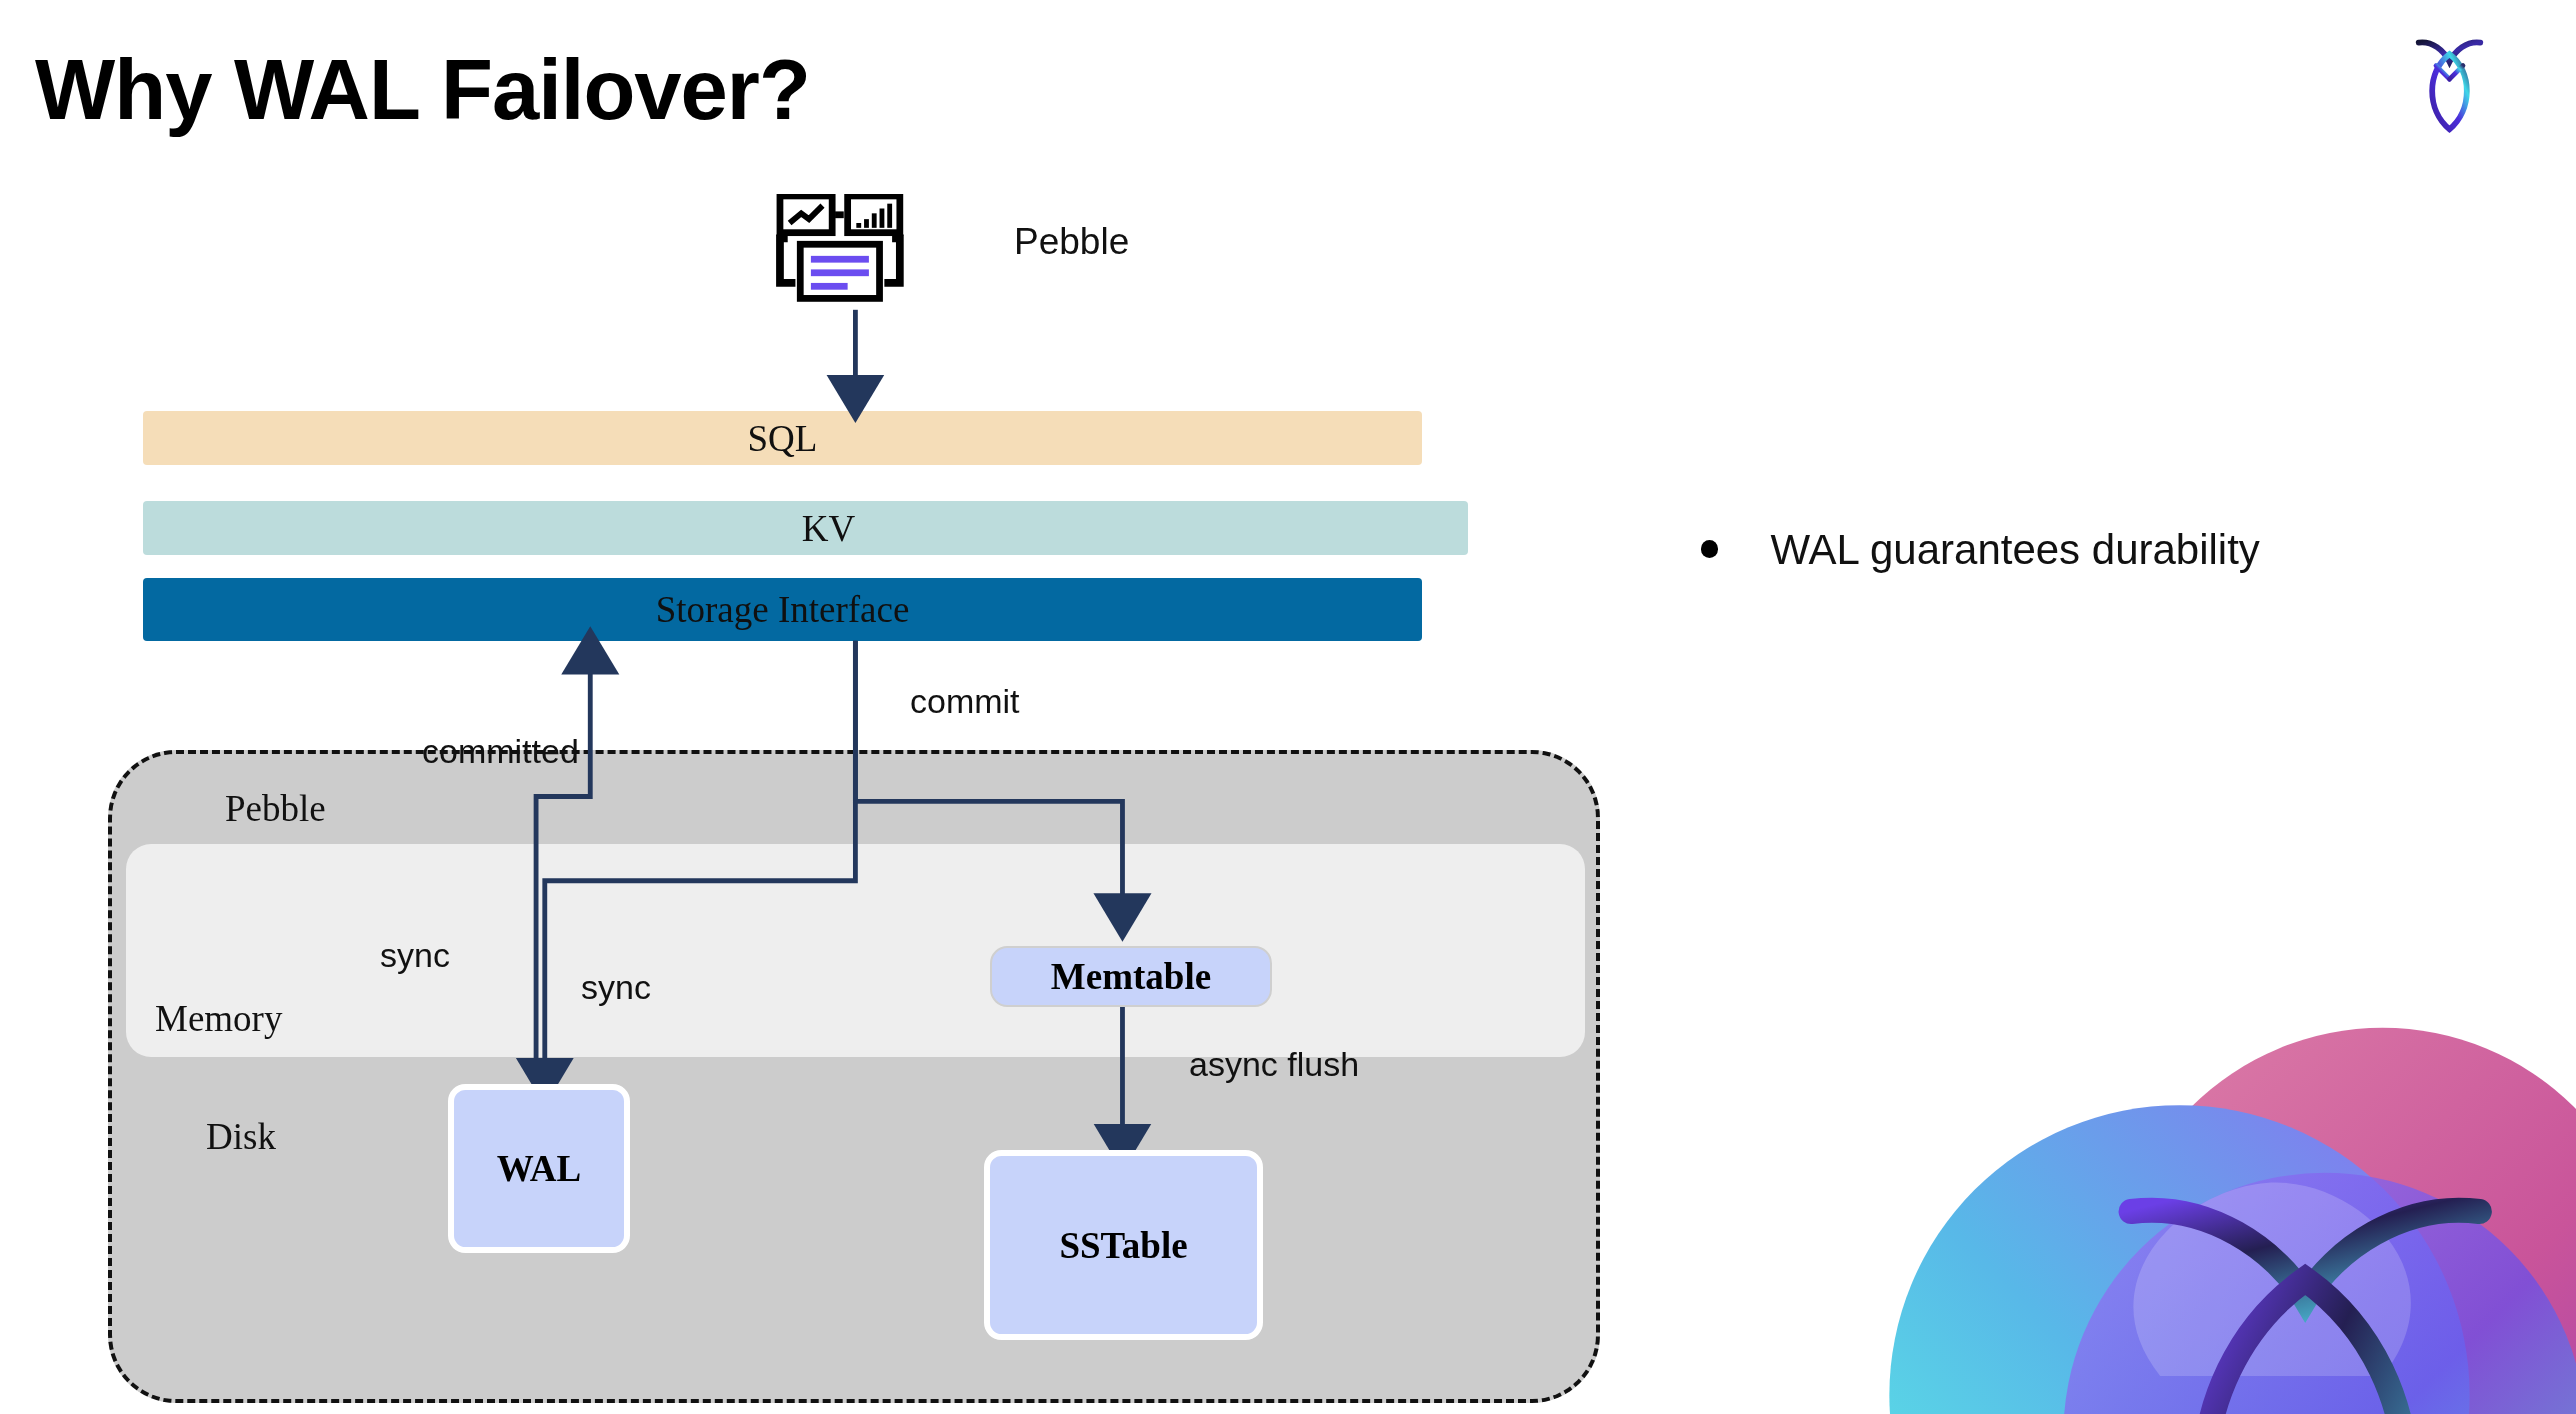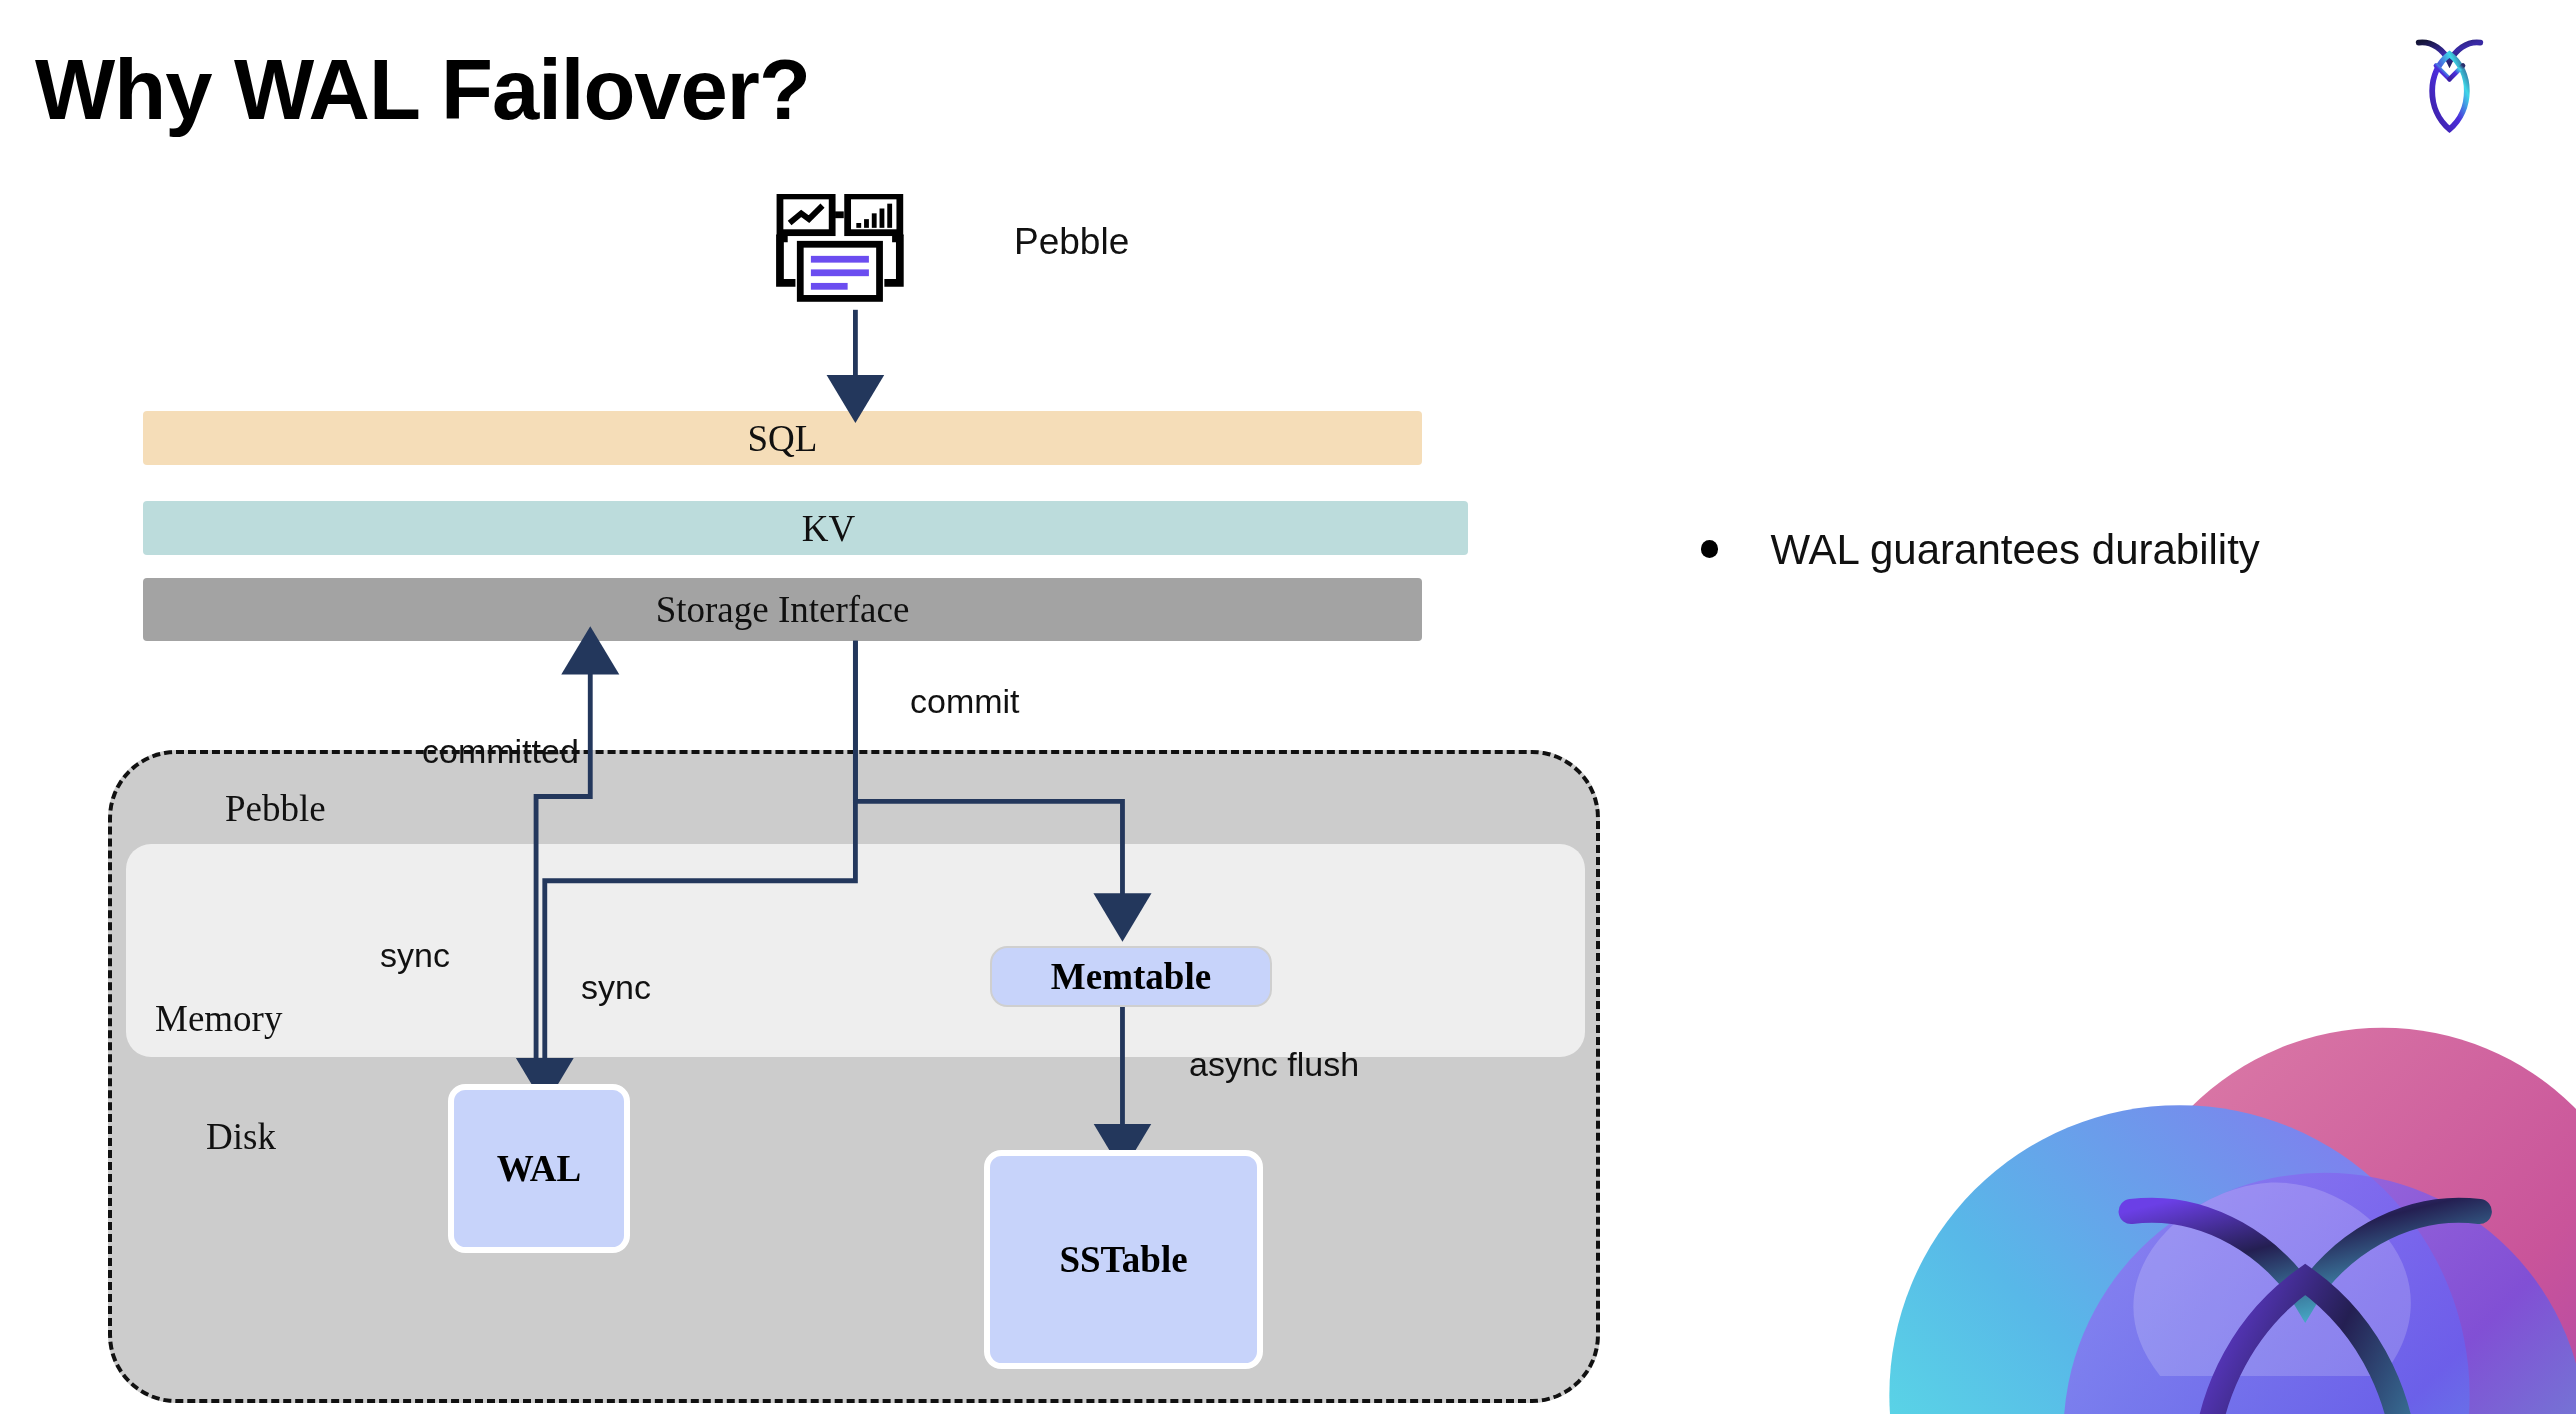--- a/index.html
+++ b/index.html
@@ -192,21 +192,21 @@
       </svg>
     </div>
     <div class="client-label">Pebble</div>
 
     <div class="layer-bar" style="left:143px;top:411px;width:1279px;height:54px;background:#f5ddb8;">
       <span>SQL</span>
     </div>
     <div class="layer-bar" style="left:143px;top:501px;width:1279px;height:54px;background:#bcdcdc;padding-left:46px;">
       <span>KV</span>
     </div>
-    <div class="layer-bar" style="left:143px;top:578px;width:1279px;height:63px;background:#a3a3a3;">
+    <div class="layer-bar" style="left:143px;top:578px;width:1279px;height:63px;background:#0369a1;">
       <span>Storage Interface</span>
     </div>
 
     <div style="position:absolute;left:108px;top:750px;width:1492px;height:653px;
                 background:#cccccc;border:4.8px dashed #111;border-radius:68px;box-sizing:border-box;"></div>
 
     <div style="position:absolute;left:126px;top:844px;width:1459px;height:213px;
                 background:#eeeeee;border-radius:25px;"></div>
 
     <div class="zone-label" style="left:225px;top:787px;">Pebble</div>
@@ -234,21 +234,21 @@
     </svg>
 
     <div class="box-node box-grey-ring" style="left:984px;top:946px;width:282px;height:61px;margin-left:6px;">
       <span>Memtable</span>
     </div>
 
     <div class="box-node box-white-ring" style="left:448px;top:1084px;width:182px;height:169px;">
       <span>WAL</span>
     </div>
 
-    <div class="box-node box-white-ring" style="left:984px;top:1150px;width:279px;height:219px;">
+    <div class="box-node box-white-ring" style="left:984px;top:1150px;width:279px;height:190px;">
       <span>SSTable</span>
     </div>
 
     <div class="edge-label" style="left:422px;top:692px;margin-top:40px;">committed</div>
     <div class="edge-label" style="left:910px;top:682px;">commit</div>
     <div class="edge-label" style="left:380px;top:936px;">sync</div>
     <div class="edge-label" style="left:581px;top:968px;">sync</div>
     <div class="edge-label" style="left:1189px;top:1045px;">async flush</div>
 
   </div>

